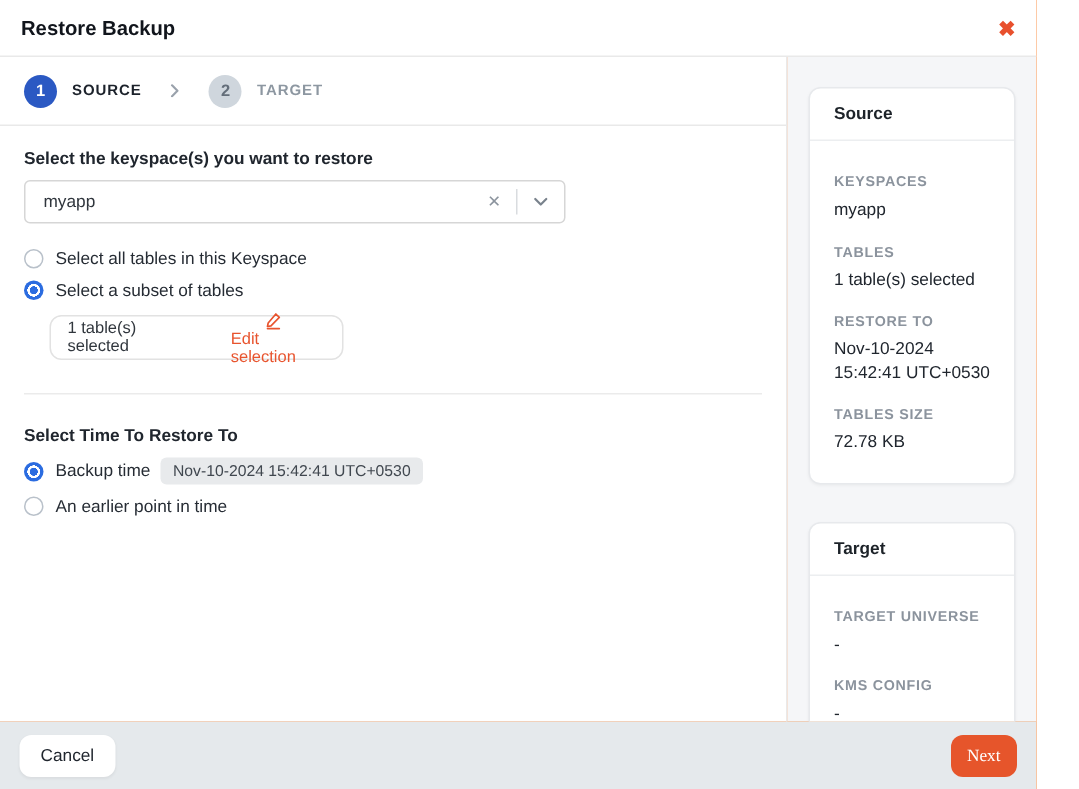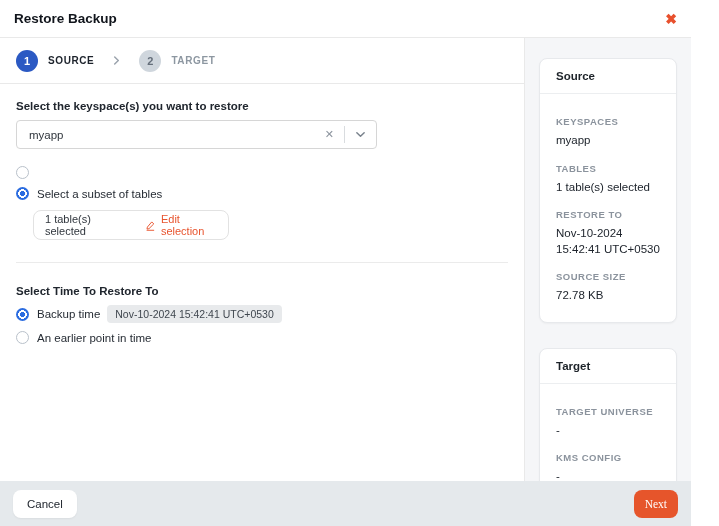--- a/index.html
+++ b/index.html
@@ -39,21 +39,21 @@
 
   .radio-row { display:flex; align-items:center; margin-top:8px; cursor:pointer; }
   .radio { width:13px; height:13px; border-radius:50%; flex:0 0 13px; }
   .radio.off { border:1.5px solid #b9c1ca; background:#fff; }
   .radio.on { background:radial-gradient(circle, #2b6ce0 0 2.6px, #ffffff 2.7px 4.2px, #2b6ce0 4.3px); }
   .radio-label { font-size:11.5px; color:#262c34; margin-left:8px; }
   .radios { margin-top:17px; }
 
   .summary-box { margin:10px 0 0 17px; width:196px; height:30px; border:1px solid #e2e2e2; border-radius:8px; background:#fff; display:flex; align-items:center; padding:0 11px; }
   .summary-text { font-size:11px; color:#30363d; }
-  .edit-link { display:flex; align-items:center; margin-left:22px; color:#e8542e; font-size:11px; cursor:pointer; }
+  .edit-link { display:flex; align-items:center; margin-left:22px; color:#e8542e; font-size:11px; cursor:pointer;flex-direction:column; }
   .edit-link svg { margin-right:5px; }
 
   .divider { border:0; border-top:1px solid #ebebeb; margin-top:22px; }
   .time-head { font-size:11.5px; font-weight:bold; color:#20262e; margin-top:22px; }
   .time-radios { margin-top:6px; }
   .badge { background:#e8eaec; color:#40474f; font-size:10.5px; border-radius:4px; padding:3px 8px; margin-left:7px; }
 
   
   .card { background:#fff; border:1px solid #e7e9ec; border-radius:8px; box-shadow:0 1px 2px rgba(0,0,0,0.04); }
   .card + .card { margin-top:25px; }
@@ -107,20 +107,21 @@
               <svg width="11" height="11" viewBox="0 0 12 12">
                   <path d="M2 4 L6 8 L10 4" fill="none" stroke="#7a838d" stroke-width="1.6" stroke-linecap="round" stroke-linejoin="round"></path>
                 </svg>
             </span>
           </div>
         </div>
 
         <div class="radios">
           <div class="radio-row" style="margin-top:0;">
             <span class="radio off"></span>
+            <span class="radio-label">Select all tables in this Keyspace</span>
           </div>
           <div class="radio-row">
             <span class="radio on"></span>
             <span class="radio-label">Select a subset of tables</span>
           </div>
         </div>
 
         <div class="summary-box">
           <span class="summary-text">1 table(s) selected</span>
           <span class="edit-link">
@@ -155,21 +156,21 @@
 
       <div class="card">
         <div class="card-title">Source</div>
         <div class="card-body">
           <div class="item-label">KEYSPACES</div>
           <div class="item-value">myapp</div>
           <div class="item-label">TABLES</div>
           <div class="item-value">1 table(s) selected</div>
           <div class="item-label">RESTORE TO</div>
           <div class="item-value">Nov-10-2024 15:42:41 UTC+0530</div>
-          <div class="item-label">SOURCE SIZE</div>
+          <div class="item-label">TABLES SIZE</div>
           <div class="item-value">72.78 KB</div>
         </div>
       </div>
 
       <div class="card">
         <div class="card-title">Target</div>
         <div class="card-body">
           <div class="item-label">TARGET UNIVERSE</div>
           <div class="item-value">-</div>
           <div class="item-label">KMS CONFIG</div>

